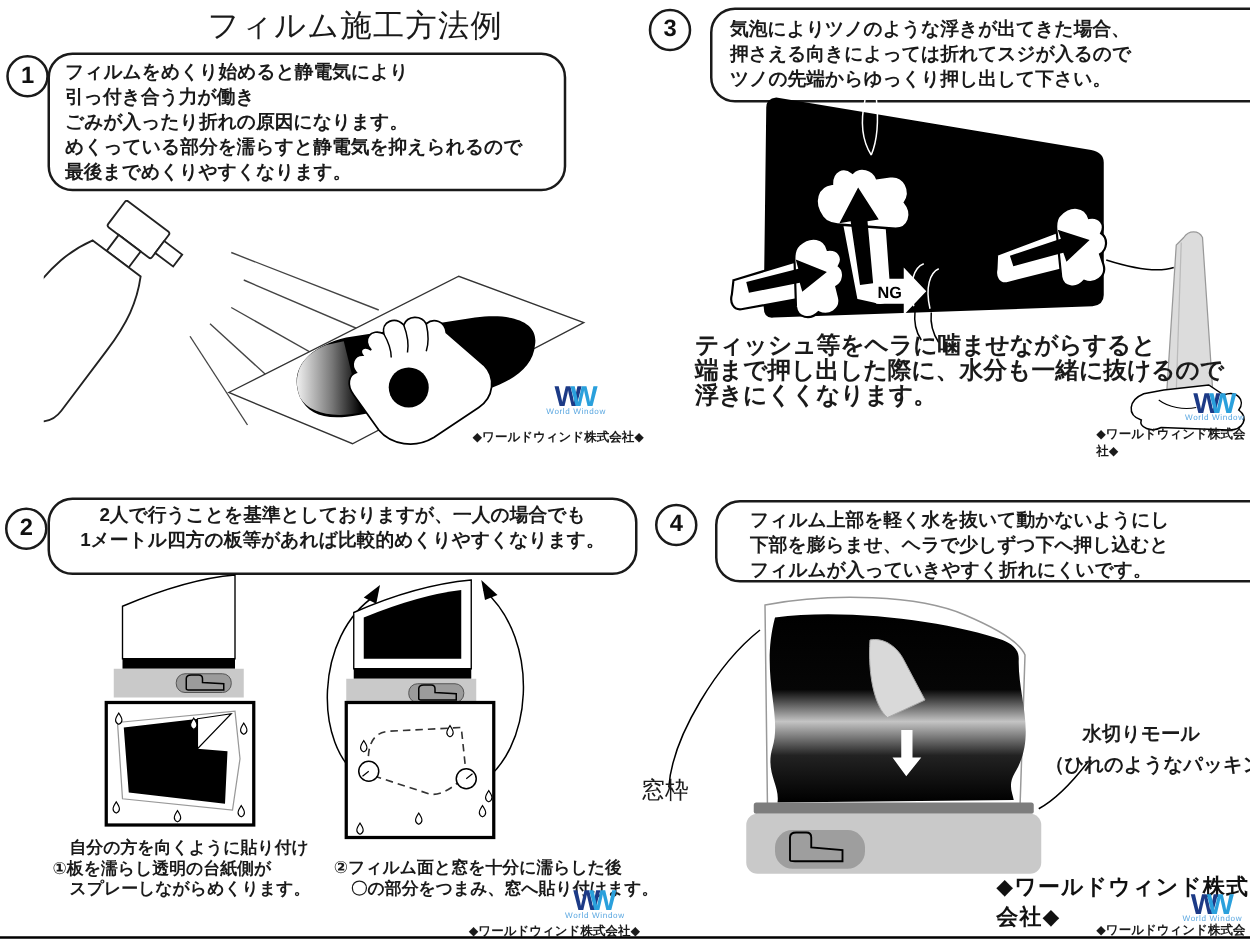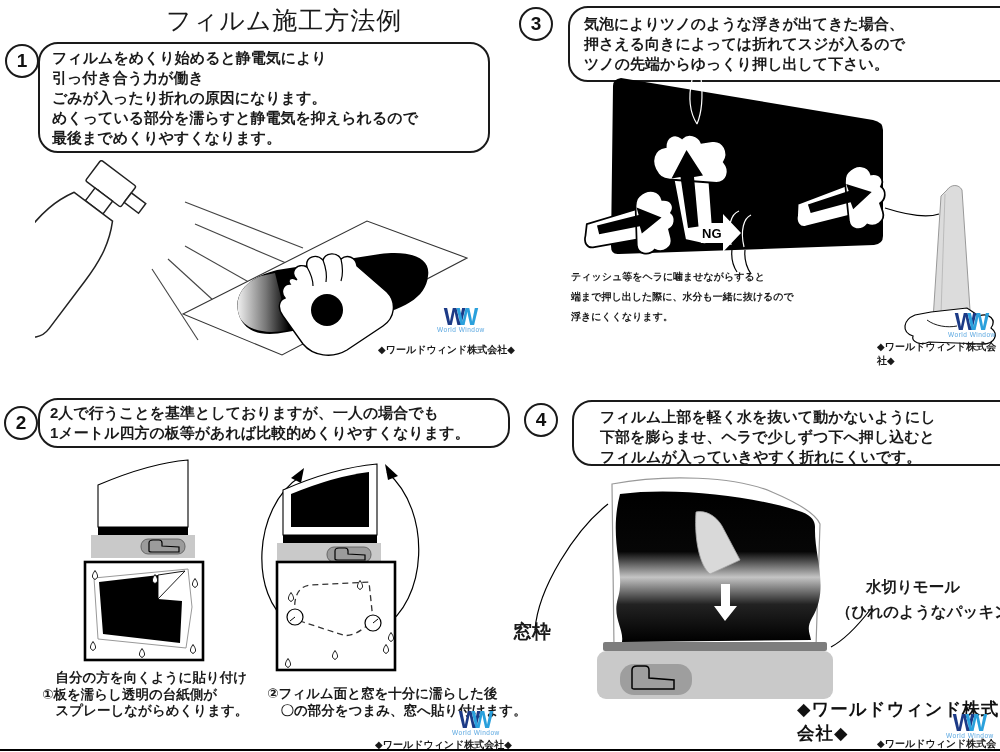--- a/index.html
+++ b/index.html
@@ -7,42 +7,42 @@
         font-family:"Liberation Sans","DejaVu Sans",sans-serif;color:#111;}
   .abs{position:absolute;}
   .title{font-size:25px;font-weight:400;letter-spacing:1px;color:#1a1a1a;}
   .numcircle{width:30px;height:30px;border:2px solid #1a1a1a;border-radius:50%;
              display:flex;align-items:center;justify-content:center;
              font-size:19px;font-weight:700;background:#fff;}
   .bubble{border:2px solid #1a1a1a;border-radius:20px;background:#fff;box-sizing:border-box;}
   .bubble .ln{font-size:15px;font-weight:600;line-height:20px;white-space:pre;color:#1a1a1a;}
   .cap .ln{font-weight:600;white-space:pre;color:#1a1a1a;}
   .cap13 .ln{font-size:13.5px;line-height:16.5px;}
-  .cap14 .ln{font-size:10px;line-height:20px;margin-left:15px;}
+  .cap14 .ln{font-size:19px;line-height:20px;}
   .smallco{font-size:10px;font-weight:700;color:#1a1a1a;letter-spacing:0px;}
   .bigco{font-size:17.5px;font-weight:700;color:#111;letter-spacing:1px;}
   .label15{font-size:15.5px;font-weight:600;color:#1a1a1a;white-space:pre;text-align:right;}
-  .label19{font-size:19px;font-weight:700;color:#1a1a1a;}
+  .label19{font-size:19px;font-weight:400;color:#1a1a1a;}
   .logo{display:flex;flex-direction:column;align-items:center;line-height:1;}
   .logo .wwrow{display:flex;font-weight:800;font-size:23px;font-family:"Liberation Sans",sans-serif;}
   .logo .w1{color:#1c3a86;}
   .logo .w2{color:#2aa0dc;margin-left:-9px;}
   .logo .sub{font-size:6.5px;color:#5aa7e0;margin-top:-2px;letter-spacing:0.5px;}
   .bottomline{height:2px;background:#000;width:100%;}
   svg text{font-family:"Liberation Sans",sans-serif;}
 </style>
 </head>
 <body>
 
 <div class="page">
 
   <div class="abs title" style="left:166px;top:4px;">フィルム施工方法例</div>
 
   <div class="abs numcircle" style="left:5px;top:44px;">1</div>
-  <div class="abs bubble" style="left:38px;top:42px;width:452px;height:111px;padding:4px 12px;">
+  <div class="abs bubble" style="left:38px;top:42px;width:415px;height:111px;padding:4px 12px;">
     <div class="ln">フィルムをめくり始めると静電気により</div>
     <div class="ln">引っ付き合う力が働き</div>
     <div class="ln">ごみが入ったり折れの原因になります。</div>
     <div class="ln">めくっている部分を濡らすと静電気を抑えられるので</div>
     <div class="ln">最後までめくりやすくなります。</div>
   </div>
 
   <svg class="abs" style="left:35px;top:160px;" width="480" height="230" viewBox="0 0 480 230">
     <defs>
       <linearGradient id="grad1" x1="0" y1="0" x2="1" y2="0">
@@ -134,21 +134,21 @@
   <div class="abs logo" style="left:948px;top:311px;">
     <div class="wwrow">
         <span class="w1">W</span>
         <span class="w2">W</span>
       </div>
     <div class="sub">World Window</div>
   </div>
   <div class="abs smallco" style="left:877px;top:340px;">◆ワールドウィンド株式会社◆</div>
 
   <div class="abs numcircle" style="left:4px;top:406px;">2</div>
-  <div class="abs bubble" style="left:38px;top:398px;width:472px;height:50px;padding:3px 10px;">
+  <div class="abs bubble" style="left:38px;top:398px;width:472px;height:62px;padding:3px 10px;text-align:center;">
     <div class="ln">2人で行うことを基準としておりますが、一人の場合でも</div>
     <div class="ln">1メートル四方の板等があれば比較的めくりやすくなります。</div>
   </div>
 
   <svg class="abs" style="left:55px;top:450px;" width="400" height="235" viewBox="0 0 400 235">
     <defs>
       <path id="drop" d="M0,-5.5 C-3,-1 -3.8,1.5 0,3.5 C3.8,1.5 3,-1 0,-5.5 Z"></path>
     </defs>
 
     <g>

